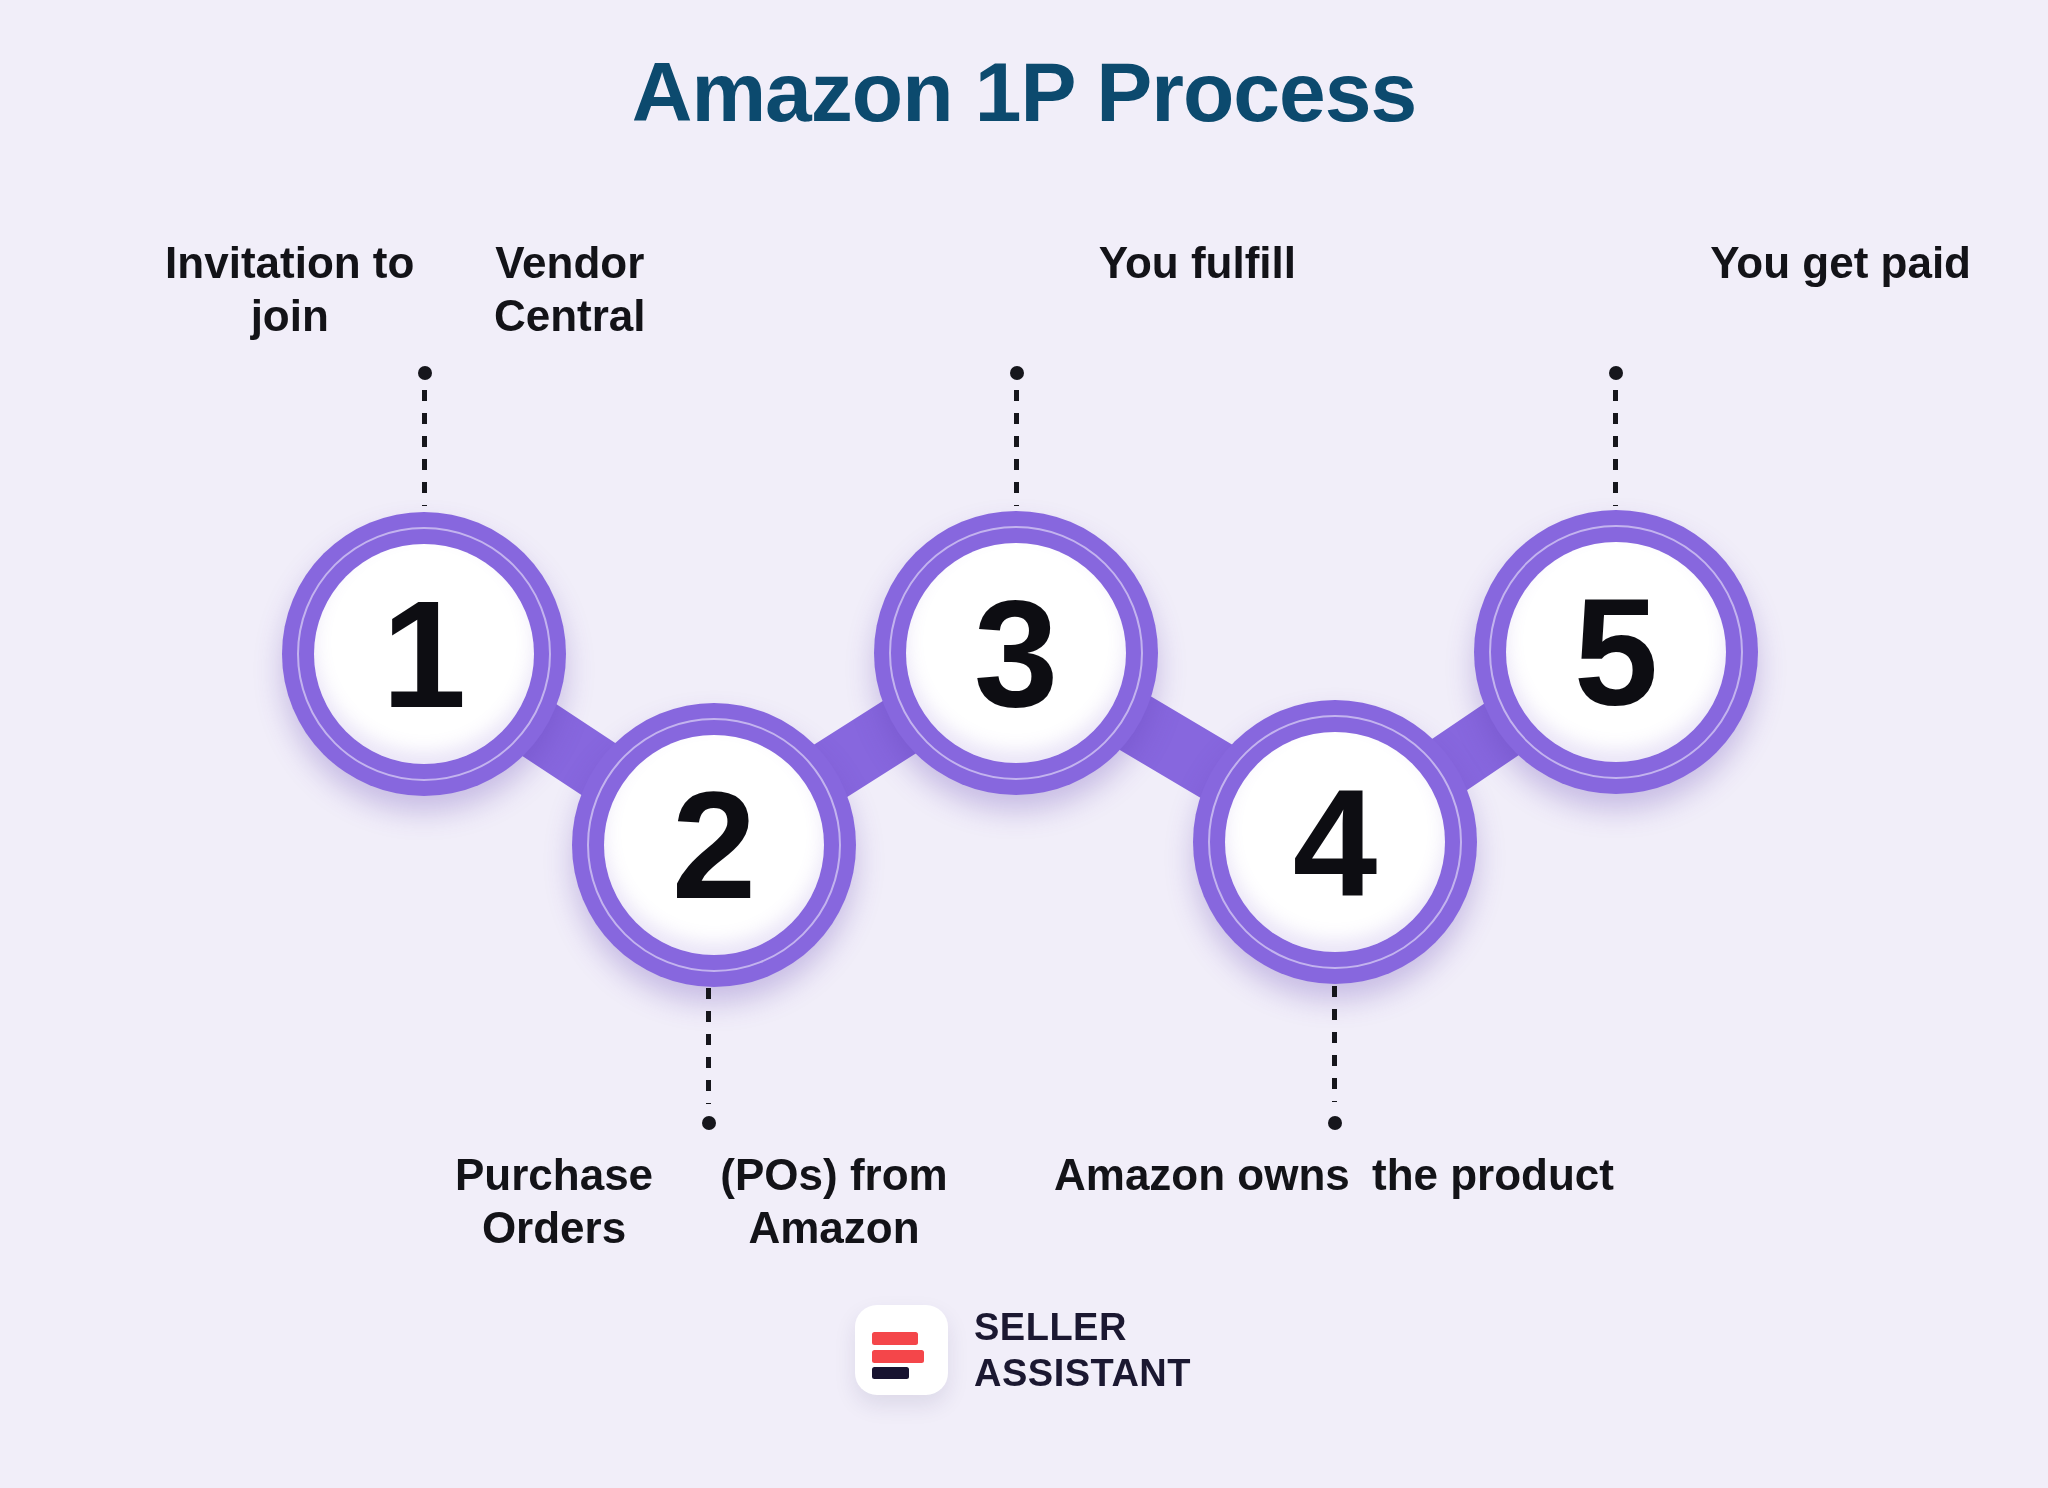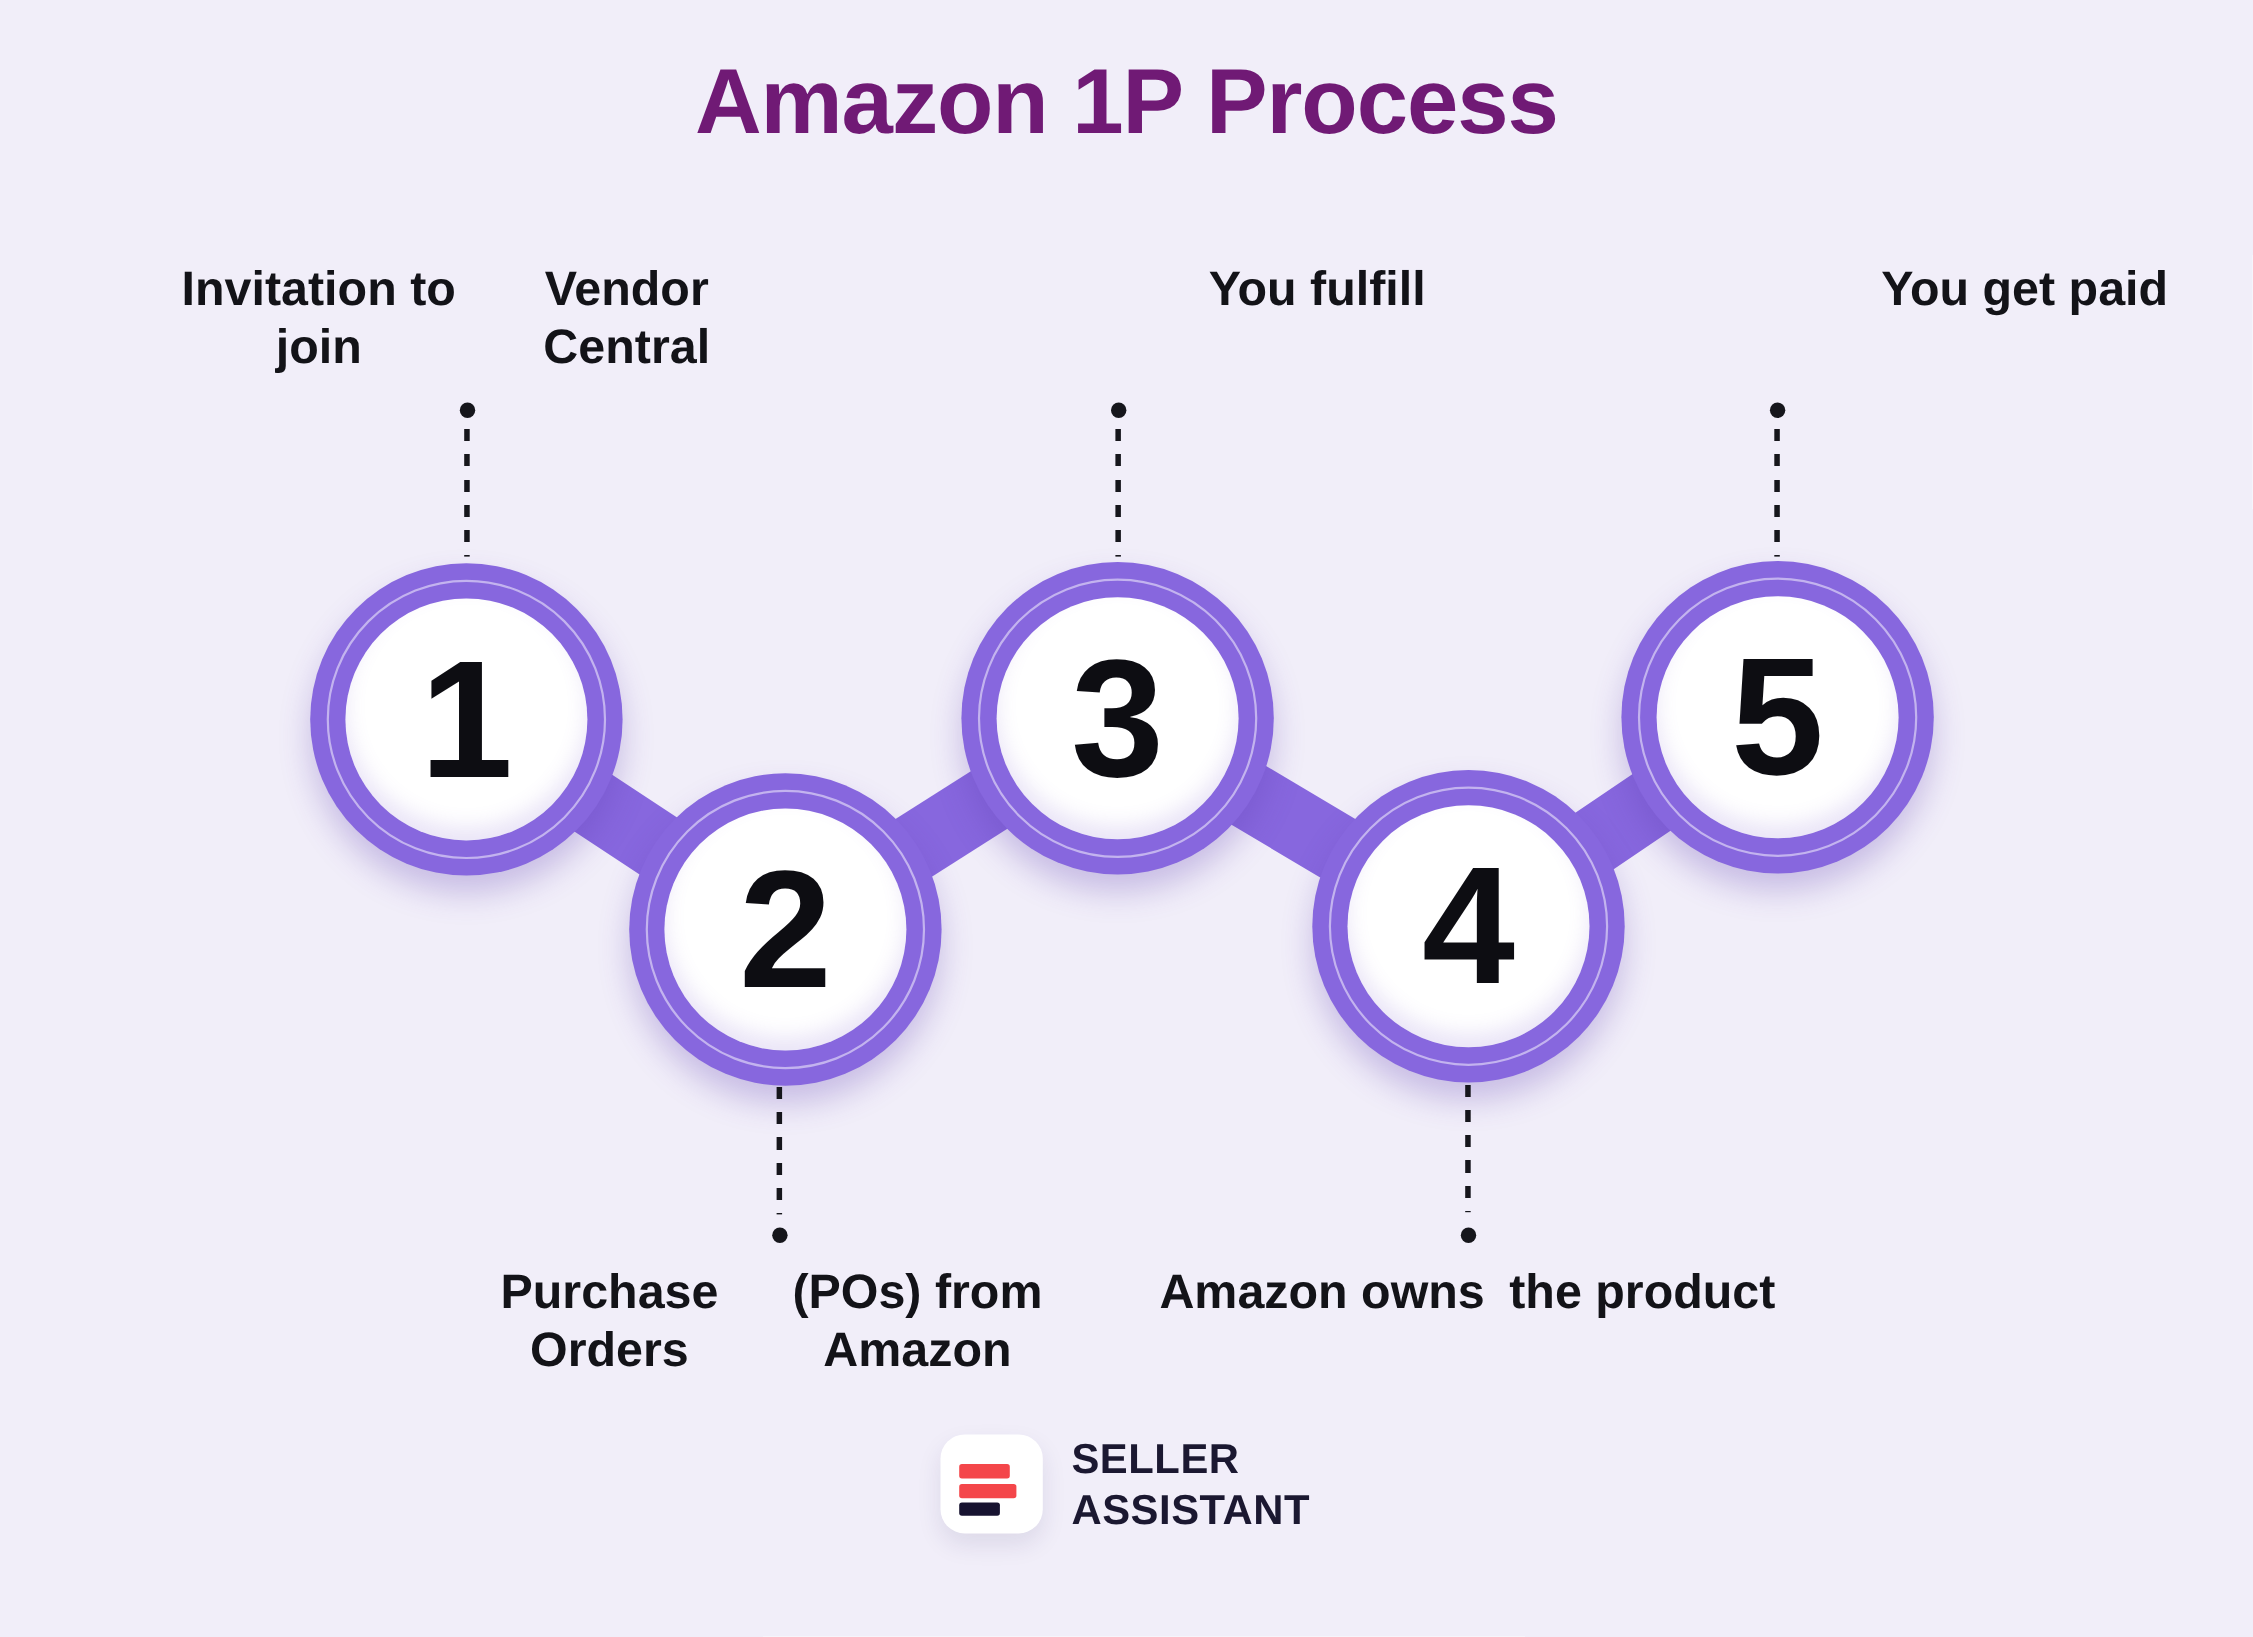--- a/index.html
+++ b/index.html
@@ -15,21 +15,21 @@
   .page{
     position:relative;
     width:2048px;height:1488px;
     background:var(--background);
     overflow:hidden;
   }
   .title{
     position:absolute;left:0;top:44px;width:100%;
     text-align:center;
     font-size:84px;font-weight:700;letter-spacing:-1px;
-    color:#701a75;
+    color:#0c4a6e;
   }
   
   .connector{
     position:absolute;height:62px;background:var(--accent);
     border-radius:31px;
   }
   .c12{left:396px;top:719px;width:347px;transform:rotate(33.4deg);}
   .c23{left:686px;top:718px;width:358px;transform:rotate(-32.4deg);}
   .c34{left:990px;top:716px;width:371px;transform:rotate(30.7deg);}
   .c45{left:1306px;top:716px;width:339px;transform:rotate(-34.1deg);}
@@ -83,21 +83,21 @@
     font-size:44px;font-weight:700;line-height:53px;color:var(--text);
   }
   .lab1{left:144px;top:236px;height:112px;}
   .lab3{left:736px;top:236px;height:112px;}
   .lab5{left:1411px;top:236px;height:112px;}
   .lab2{left:424px;top:1148px;height:112px;justify-content:flex-start;}
   .lab4{left:1054px;top:1148px;height:112px;justify-content:space-between;}
   
   .logo{
     position:absolute;left:855px;top:1304px;
-    display:flex;align-items:flex-start;gap:26px;
+    display:flex;align-items:center;gap:26px;
   }
   .logo-tile{
     position:relative;width:93px;height:90px;background:#fff;border-radius:22px;
     box-shadow:0 10px 22px rgba(40,30,90,.10);
     flex:0 0 auto;
   }
   .bar{position:absolute;border-radius:2.5px;}
   .bar1{left:17px;top:27px;width:46px;height:13px;background:var(--logo-red);}
   .bar2{left:17px;top:45px;width:52px;height:13px;background:var(--logo-red);}
   .bar3{left:17px;top:62px;width:37px;height:12px;background:var(--logo-dark);}

